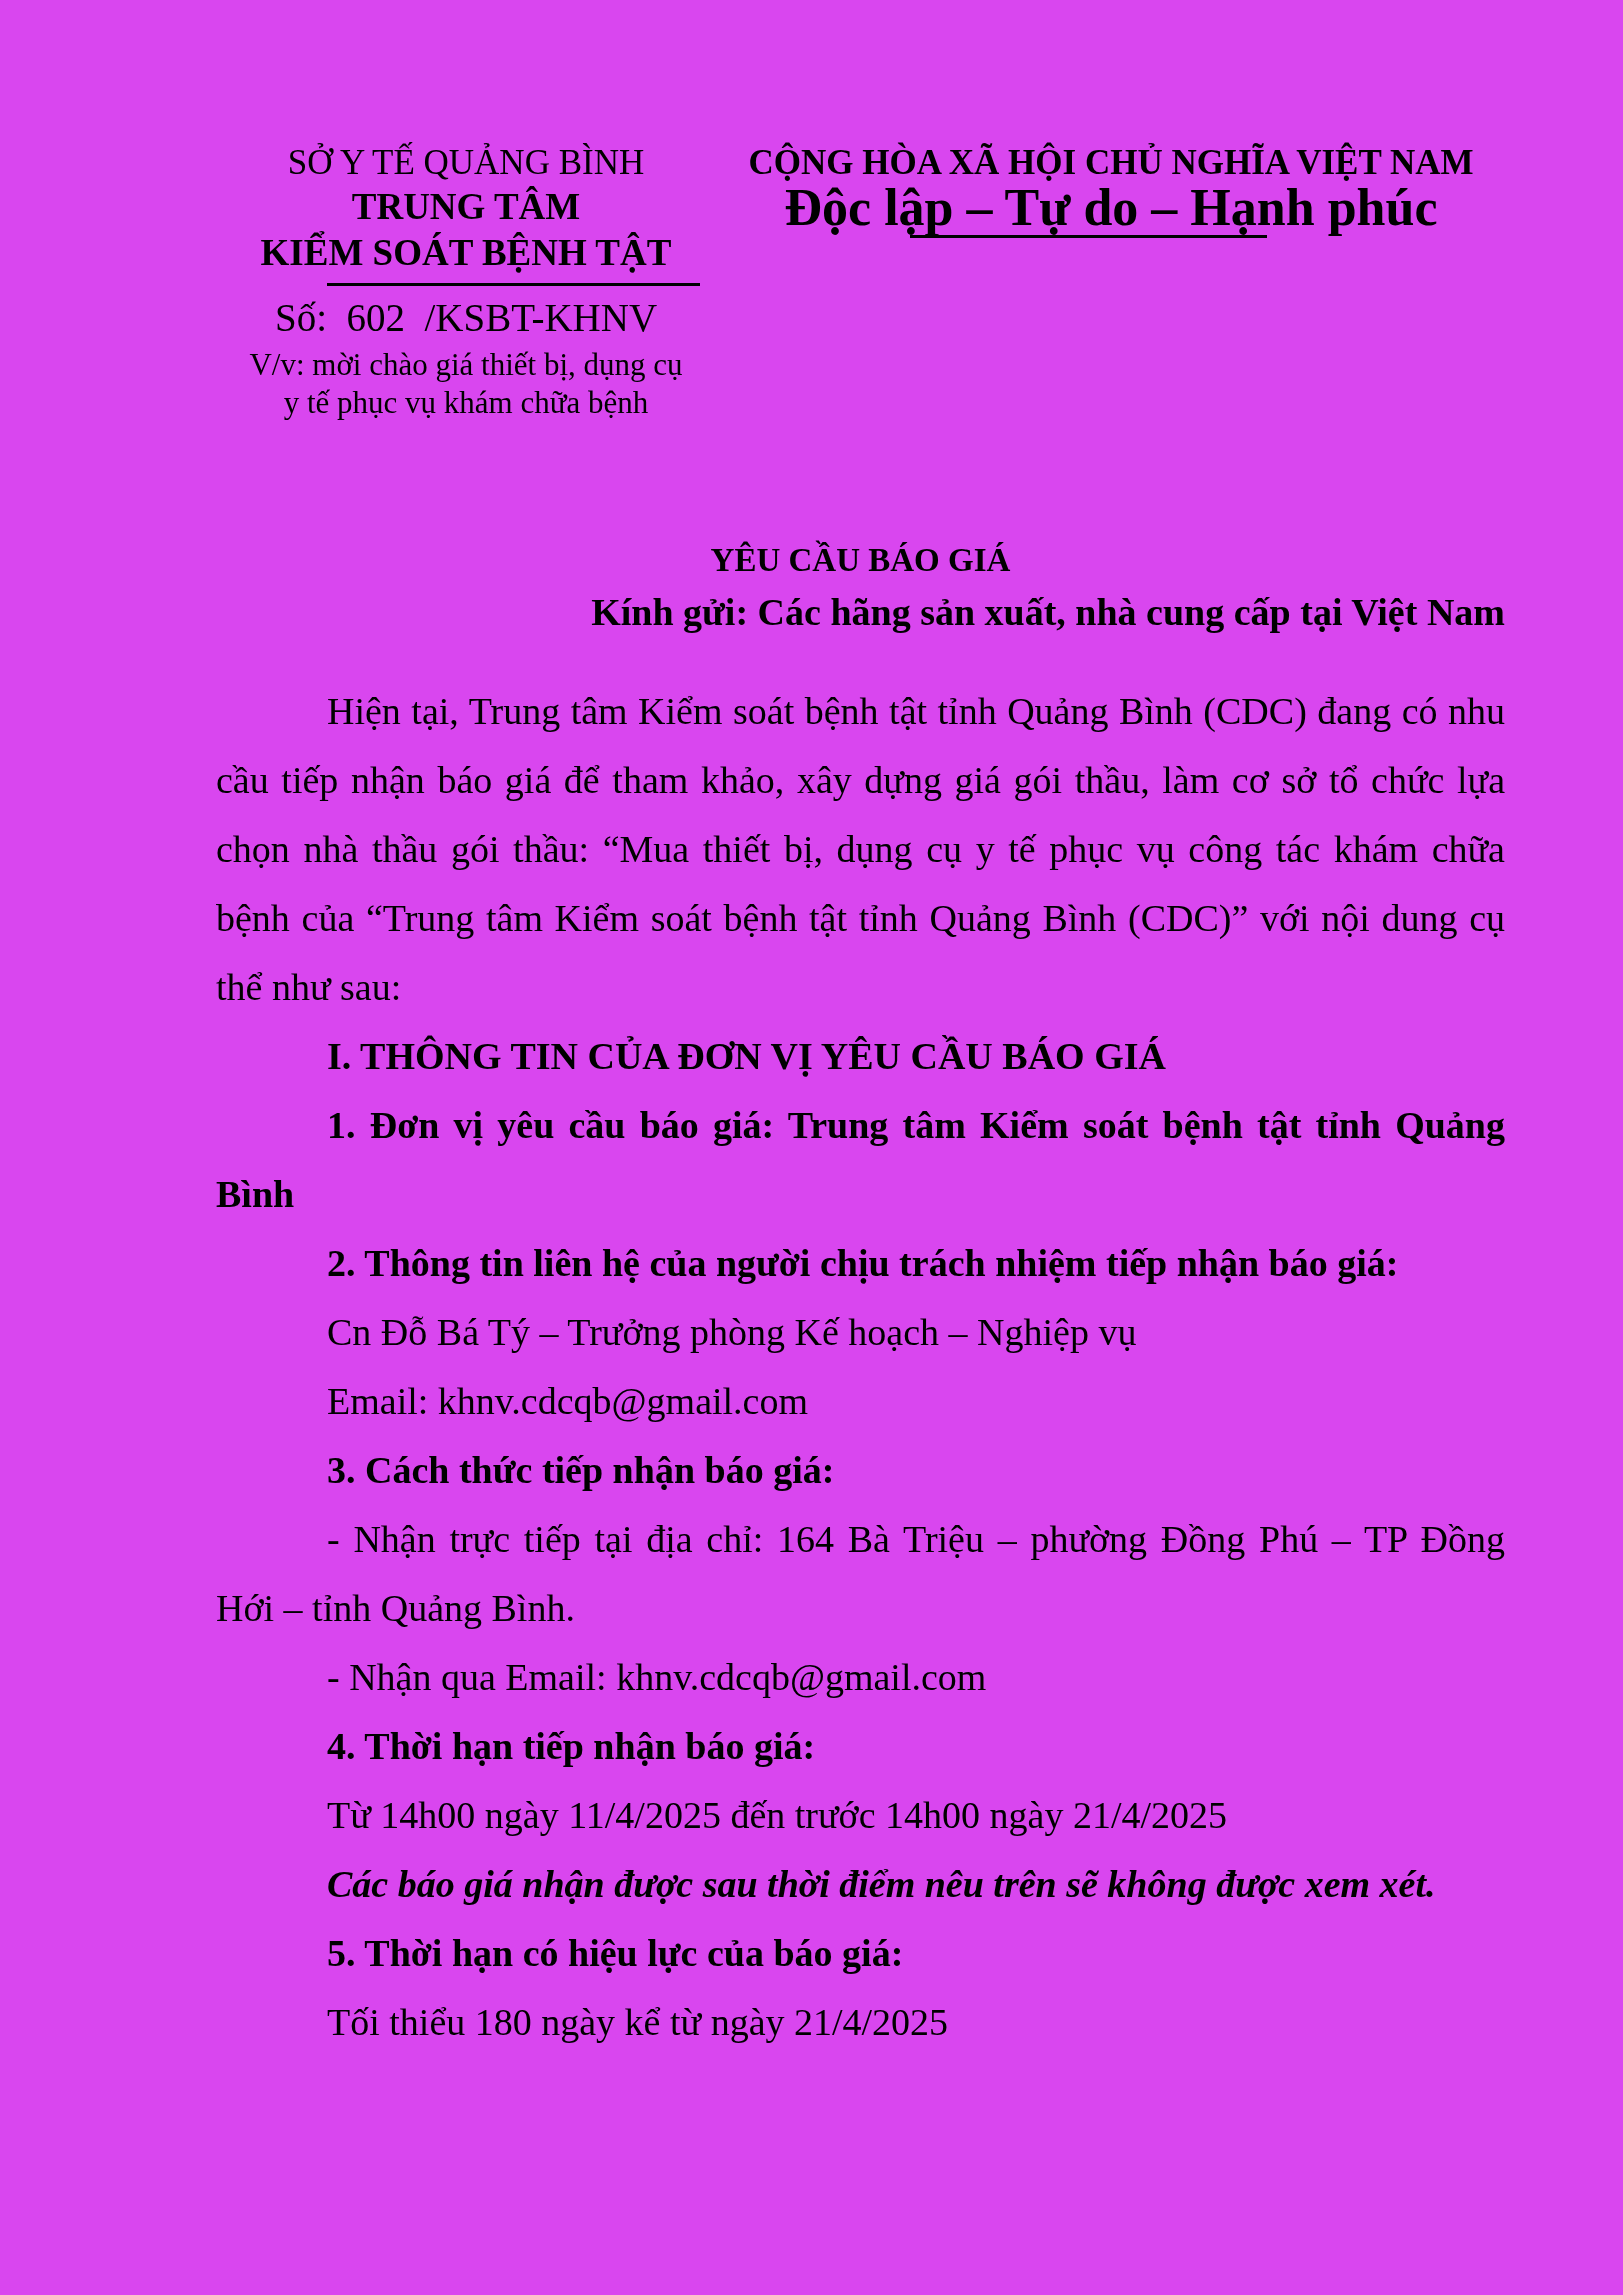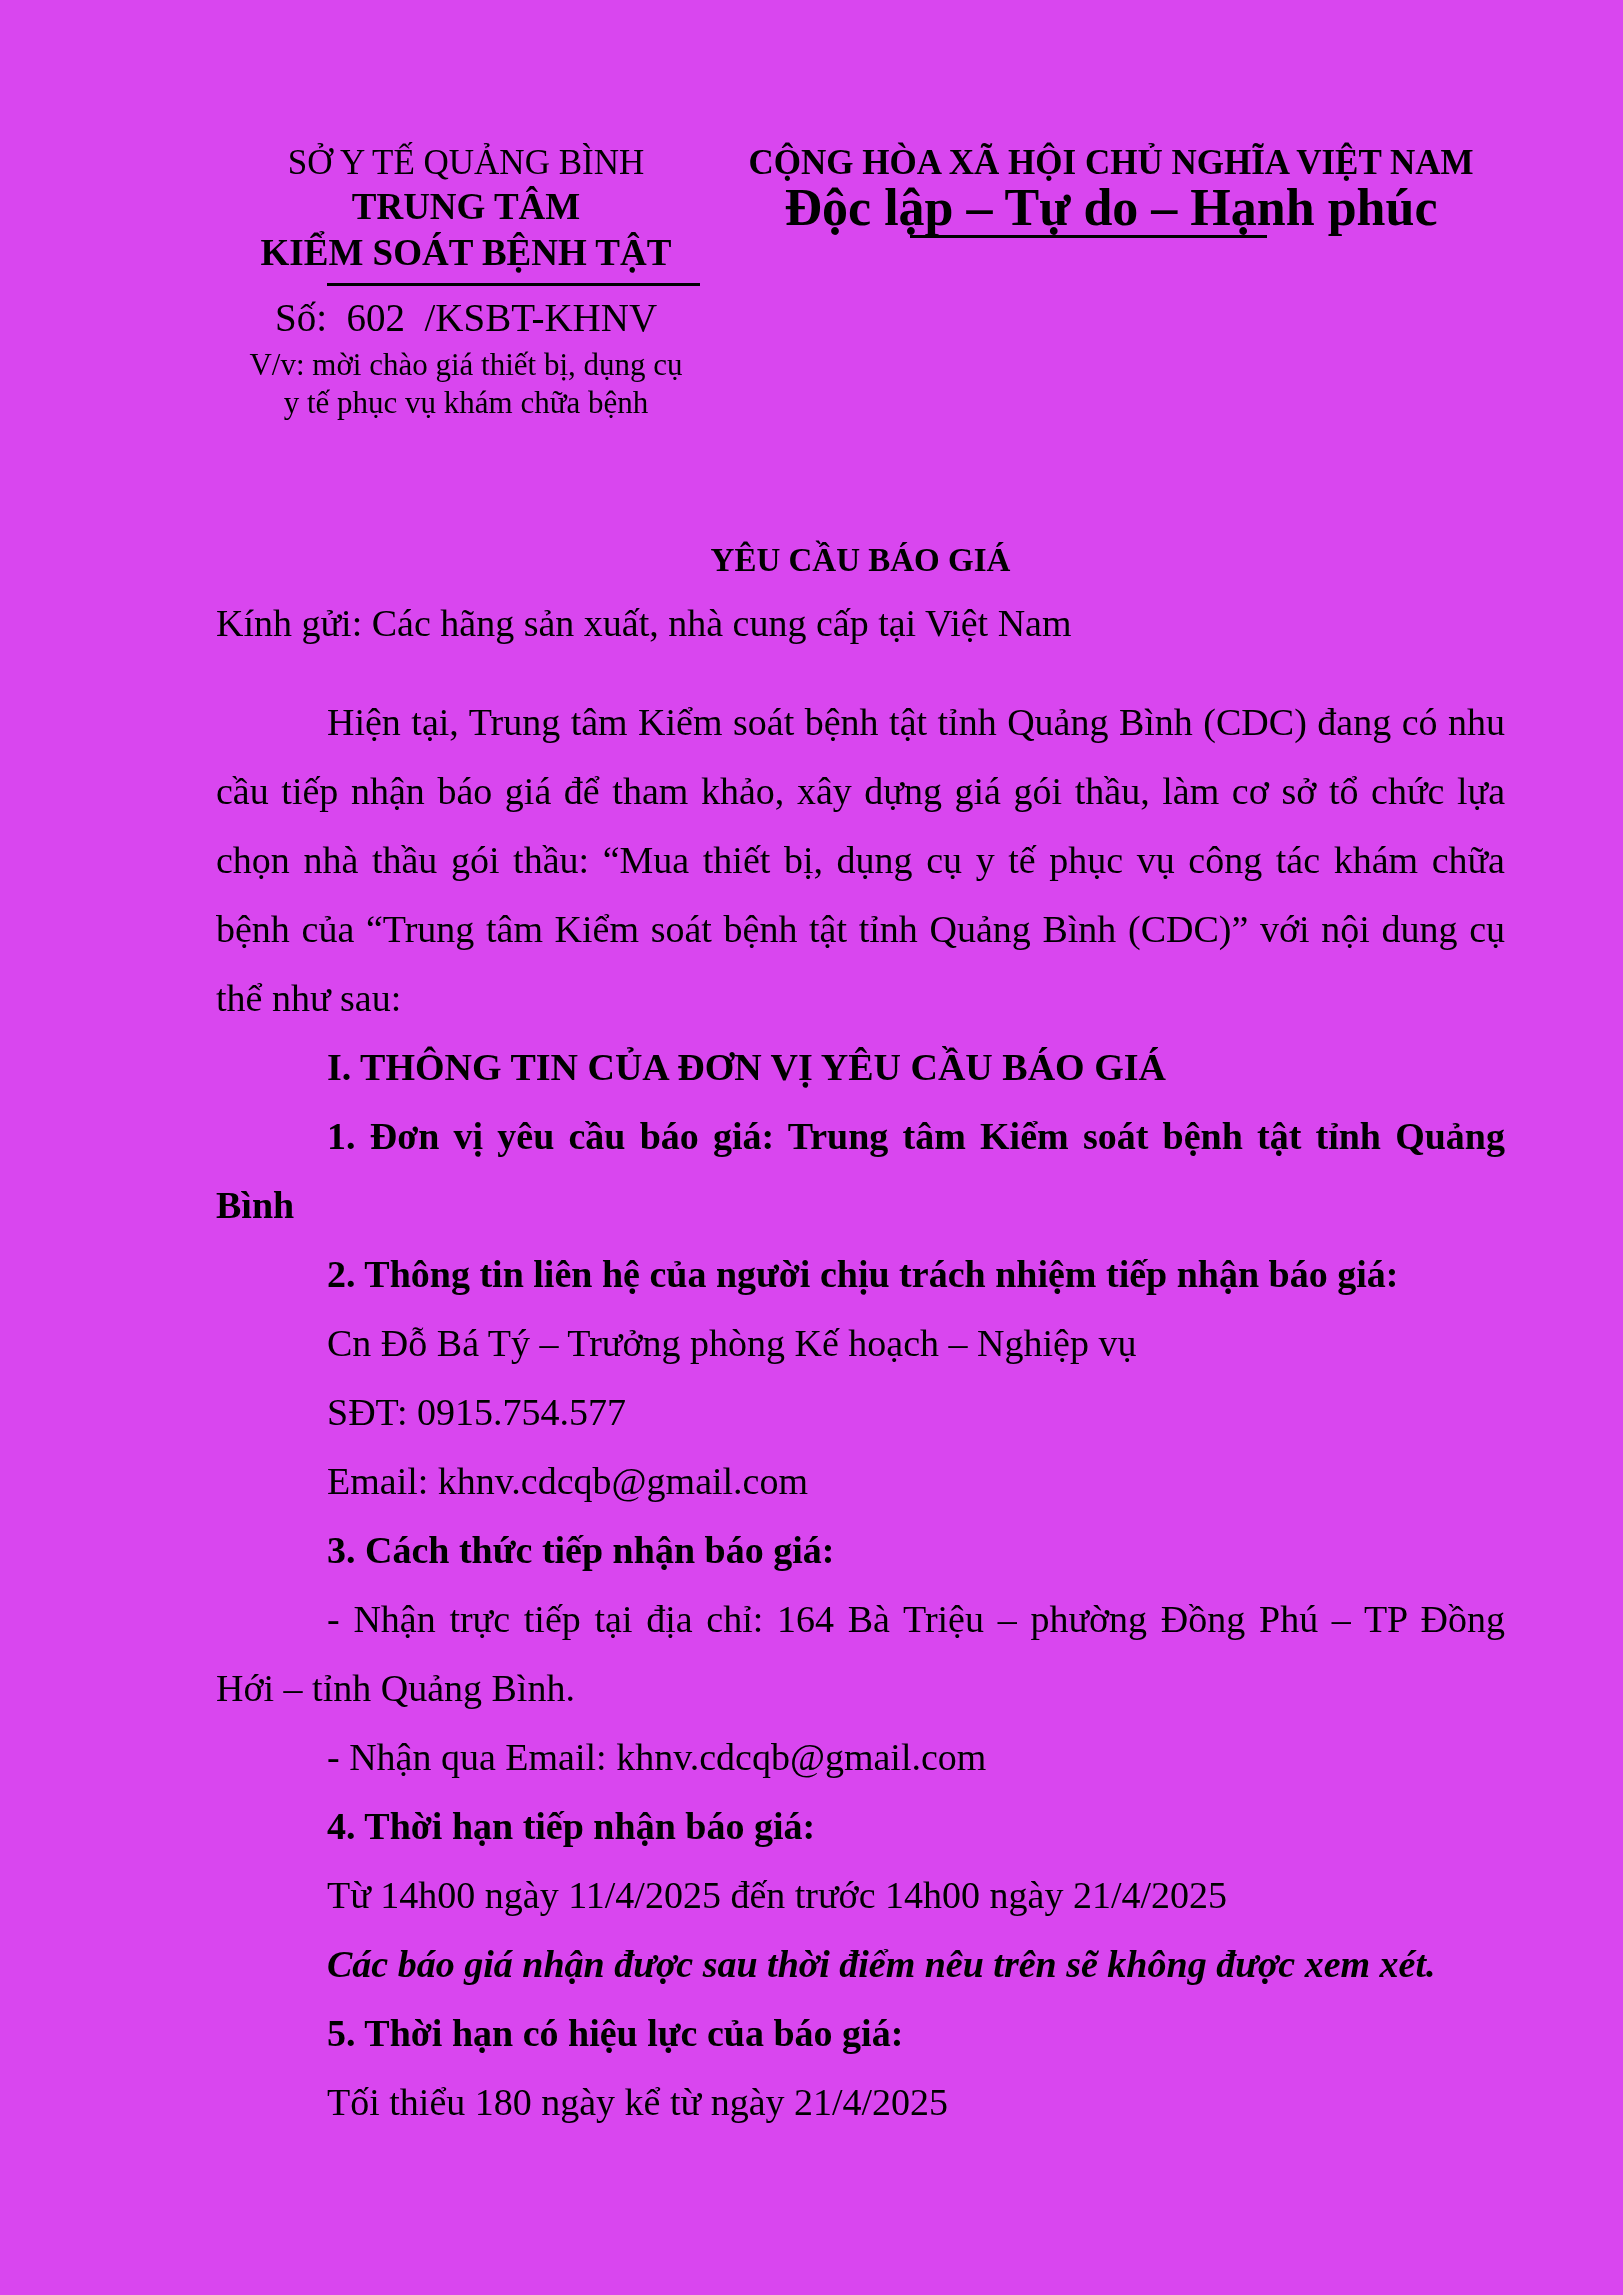--- a/index.html
+++ b/index.html
@@ -34,24 +34,25 @@
   .date-line     { font-size: 38px; line-height: 46px; font-style: italic;
                    margin-top: 43px; transform: translateX(65px); }
   .title {
     margin-top: 112px;
     text-align: center;
     font-size: 33px;
     line-height: 52px;
     font-weight: bold;
   }
   .salutation {
-    margin-top: 14px;
-    text-align: left;
+    margin-top: 3px;
+    text-align: right;
     font-size: 38px;
     line-height: 47px;
+    font-weight: bold;
   }
   .docbody { margin-top: 41px; font-size: 38px; line-height: 69px; }
   .para {
     margin: 0;
     text-align: justify;
     text-indent: 111px;
   }
   .para.nowrap { white-space: nowrap; }
   .para.bold { font-weight: bold; }
   .para.bolditalic { font-weight: bold; font-style: italic; }
@@ -80,21 +81,20 @@
 
   <div class="title">YÊU CẦU BÁO GIÁ</div>
   <div class="salutation">Kính gửi: Các hãng sản xuất, nhà cung cấp tại Việt Nam</div>
 
   <div class="docbody">
     <p class="para">Hiện tại, Trung tâm Kiểm soát bệnh tật tỉnh Quảng Bình (CDC) đang có nhu cầu tiếp nhận báo giá để tham khảo, xây dựng giá gói thầu, làm cơ sở tổ chức lựa chọn nhà thầu gói thầu: “Mua thiết bị, dụng cụ y tế phục vụ công tác khám chữa bệnh của “Trung tâm Kiểm soát bệnh tật tỉnh Quảng Bình (CDC)” với nội dung cụ thể như sau:</p>
     <p class="para bold nowrap">I. THÔNG TIN CỦA ĐƠN VỊ YÊU CẦU BÁO GIÁ</p>
     <p class="para bold">1. Đơn vị yêu cầu báo giá: Trung tâm Kiểm soát bệnh tật tỉnh Quảng Bình</p>
     <p class="para bold nowrap">2. Thông tin liên hệ của người chịu trách nhiệm tiếp nhận báo giá:</p>
     <p class="para nowrap">Cn Đỗ Bá Tý – Trưởng phòng Kế hoạch – Nghiệp vụ</p>
-    <p class="para nowrap">SĐT: 0915.754.577</p>
     <p class="para nowrap">Email: khnv.cdcqb@gmail.com</p>
     <p class="para bold nowrap">3. Cách thức tiếp nhận báo giá:</p>
     <p class="para">- Nhận trực tiếp tại địa chỉ: 164 Bà Triệu – phường Đồng Phú – TP Đồng Hới – tỉnh Quảng Bình.</p>
     <p class="para nowrap">- Nhận qua Email: khnv.cdcqb@gmail.com</p>
     <p class="para bold nowrap">4. Thời hạn tiếp nhận báo giá:</p>
     <p class="para nowrap">Từ 14h00 ngày 11/4/2025 đến trước 14h00 ngày 21/4/2025</p>
     <p class="para bolditalic nowrap">Các báo giá nhận được sau thời điểm nêu trên sẽ không được xem xét.</p>
     <p class="para bold nowrap">5. Thời hạn có hiệu lực của báo giá:</p>
     <p class="para nowrap">Tối thiểu 180 ngày kể từ ngày 21/4/2025</p>
   </div>

